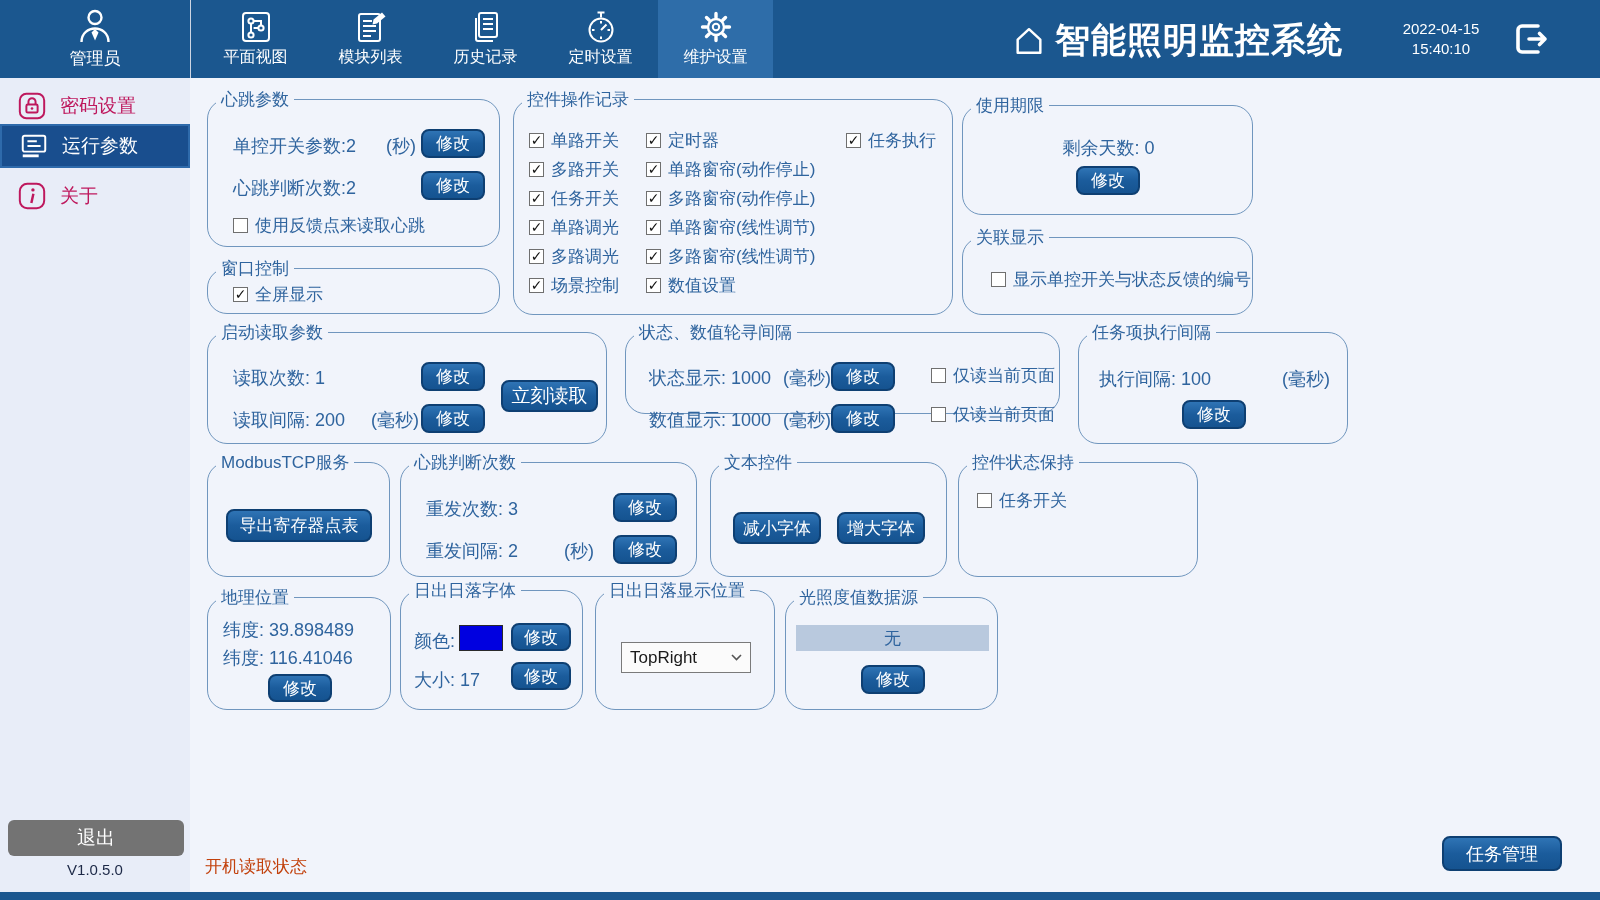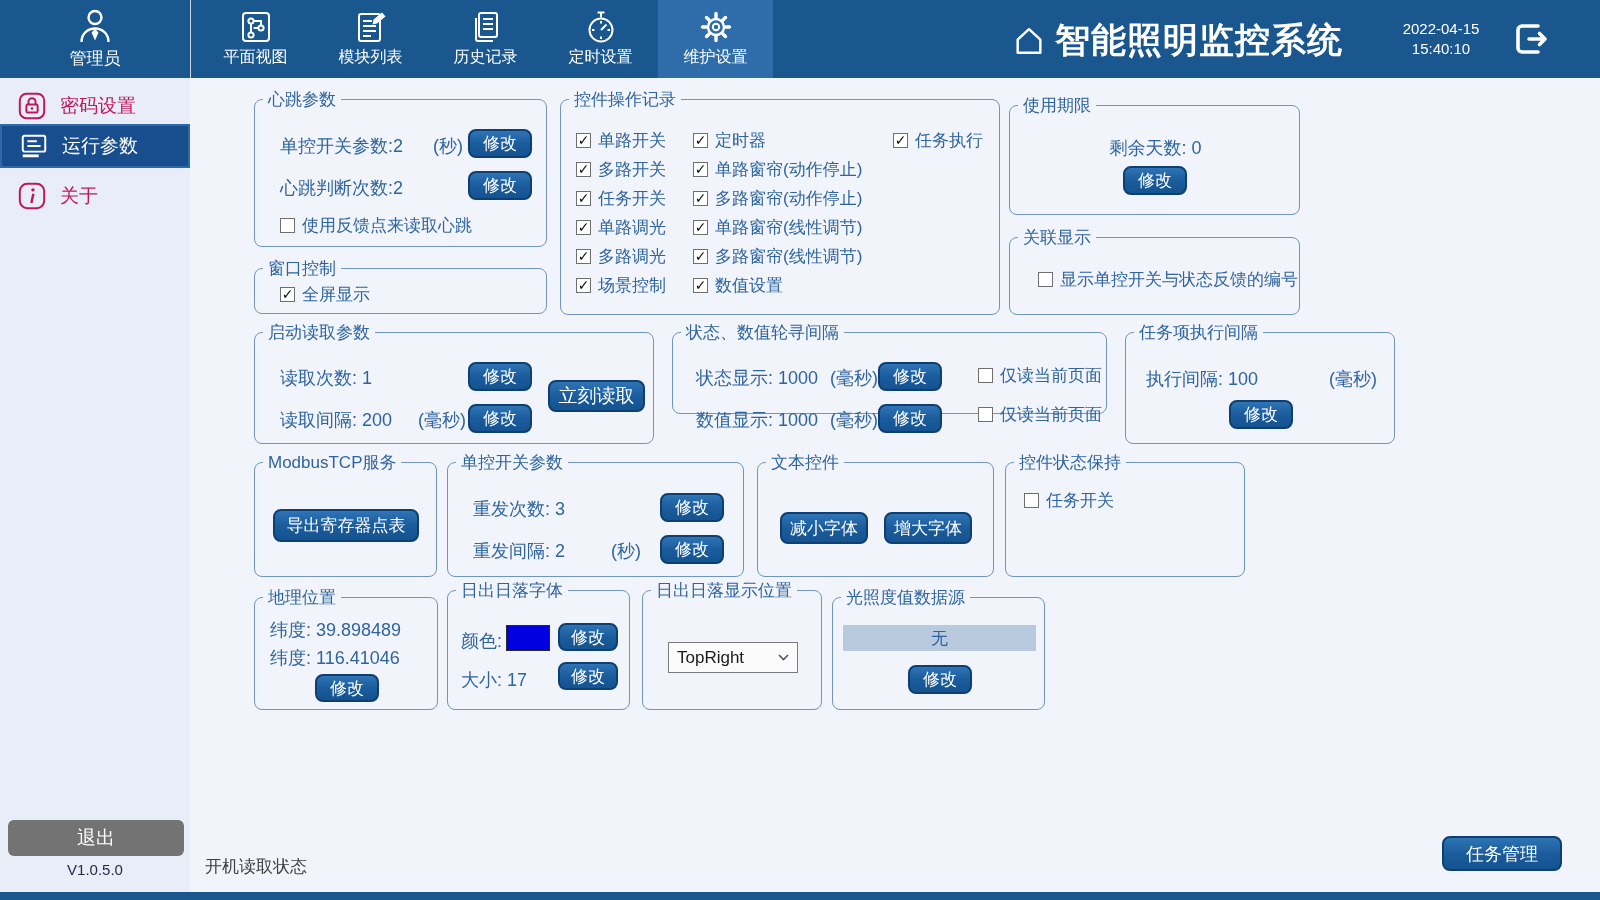--- a/index.html
+++ b/index.html
@@ -24,31 +24,31 @@
   .app-title { position:absolute; left:1055px; top:17px; font-size:35px; font-weight:bold; letter-spacing:1px; white-space:nowrap; }
   .hdr-datetime { position:absolute; left:1396px; top:19px; width:90px; text-align:center; font-size:15px; line-height:1.35; }
   .logout { position:absolute; left:1508px; top:17px; cursor:pointer; }
   
   .sidebar { position:absolute; left:0; top:78px; width:190px; height:814px; background:#e8edf8; }
   .sideitem { position:absolute; left:0; width:190px; height:44px; display:flex; align-items:center; gap:13px; padding-left:17px; color:#be185d; font-size:19px; cursor:pointer; }
   .sideitem.active { background:#194e8e; color:#fff; border:2px solid #2e6aab; }
   .exit-btn { position:absolute; left:8px; top:742px; width:176px; height:36px; background:#737373; border-radius:6px; color:#fff; font-size:19px; display:flex; align-items:center; justify-content:center; cursor:pointer; }
   .version { position:absolute; left:0; top:783px; width:190px; text-align:center; font-size:15px; color:#1d2947; }
   
-  .group { position:absolute; border:1px solid #7096be; border-radius:8px;margin-left:47px; }
+  .group { position:absolute; border:1px solid #7096be; border-radius:20px; }
   .glabel { position:absolute; top:-12px; left:8px; background:#f1f4fb; padding:0 5px; color:#2f649e; font-size:17px; white-space:nowrap; }
   .lbl { position:absolute; color:#2f649e; font-size:18px; white-space:nowrap; }
   .btn { position:absolute; background:linear-gradient(#2f74b5 0%,#1b5c9c 50%,#155390 100%); border:2px solid #0e3f72; border-radius:8px; color:#fff; font-size:17px; display:flex; align-items:center; justify-content:center; cursor:pointer; white-space:nowrap; }
   .cb { position:absolute; display:flex; align-items:center; gap:7px; color:#2f649e; font-size:17px; cursor:pointer; white-space:nowrap; }
   .cb .box { width:15px; height:15px; background:#fff; border:1px solid #6f6f6f; flex:0 0 15px; display:flex; align-items:center; justify-content:center; color:#111; font-size:14px; line-height:1; }
   .cb .box.on::after { content:"✓"; font-weight:bold; margin-top:-1px; }
   .swatch { position:absolute; border:1px solid #2a2a2a; }
   .combo { position:absolute; background:#fbfbfb; border:1px solid #7a7a7a; display:flex; align-items:center; justify-content:space-between; padding:0 8px; font-size:17px; color:#1a1a1a; cursor:pointer; }
   .lsbar { position:absolute; background:#b9c9de; display:flex; align-items:center; justify-content:center; color:#2f649e; font-size:17px; }
-  .status { position:absolute; left:205px; top:855px; font-size:17px; color:#404040; }
+  .status { position:absolute; left:205px; top:855px; font-size:17px; color:#c2410c; }
   .task-btn { position:absolute; left:1442px; top:836px; width:120px; height:35px; font-size:18px; }
   .bottomstrip { position:absolute; left:0; top:892px; width:1600px; height:8px; background:#1b578f; }
   svg { display:block; }
 </style>
 </head>
 <body>
 
 <div class="header">
   <div class="user-block">
     <span class="uicon">
@@ -301,21 +301,21 @@
   <span class="lbl" style="left:203px;top:34px">(毫秒)</span>
   <div class="btn" style="left:103px;top:67px;width:64px;height:29px">修改</div>
 </div>
 
 <div class="group" style="left:207px;top:462px;width:183px;height:115px">
   <span class="glabel">ModbusTCP服务</span>
   <div class="btn" style="left:18px;top:46px;width:146px;height:33px">导出寄存器点表</div>
 </div>
 
 <div class="group" style="left:400px;top:462px;width:297px;height:115px">
-  <span class="glabel">单控开关参数</span>
+  <span class="glabel">心跳判断次数</span>
   <span class="lbl" style="left:25px;top:34px">重发次数: 3</span>
   <div class="btn" style="left:212px;top:30px;width:64px;height:29px">修改</div>
   <span class="lbl" style="left:25px;top:76px">重发间隔: 2</span>
   <span class="lbl" style="left:163px;top:76px">(秒)</span>
   <div class="btn" style="left:212px;top:72px;width:64px;height:29px">修改</div>
 </div>
 
 <div class="group" style="left:710px;top:462px;width:237px;height:115px">
   <span class="glabel">文本控件</span>
   <div class="btn" style="left:22px;top:49px;width:88px;height:32px">减小字体</div>

